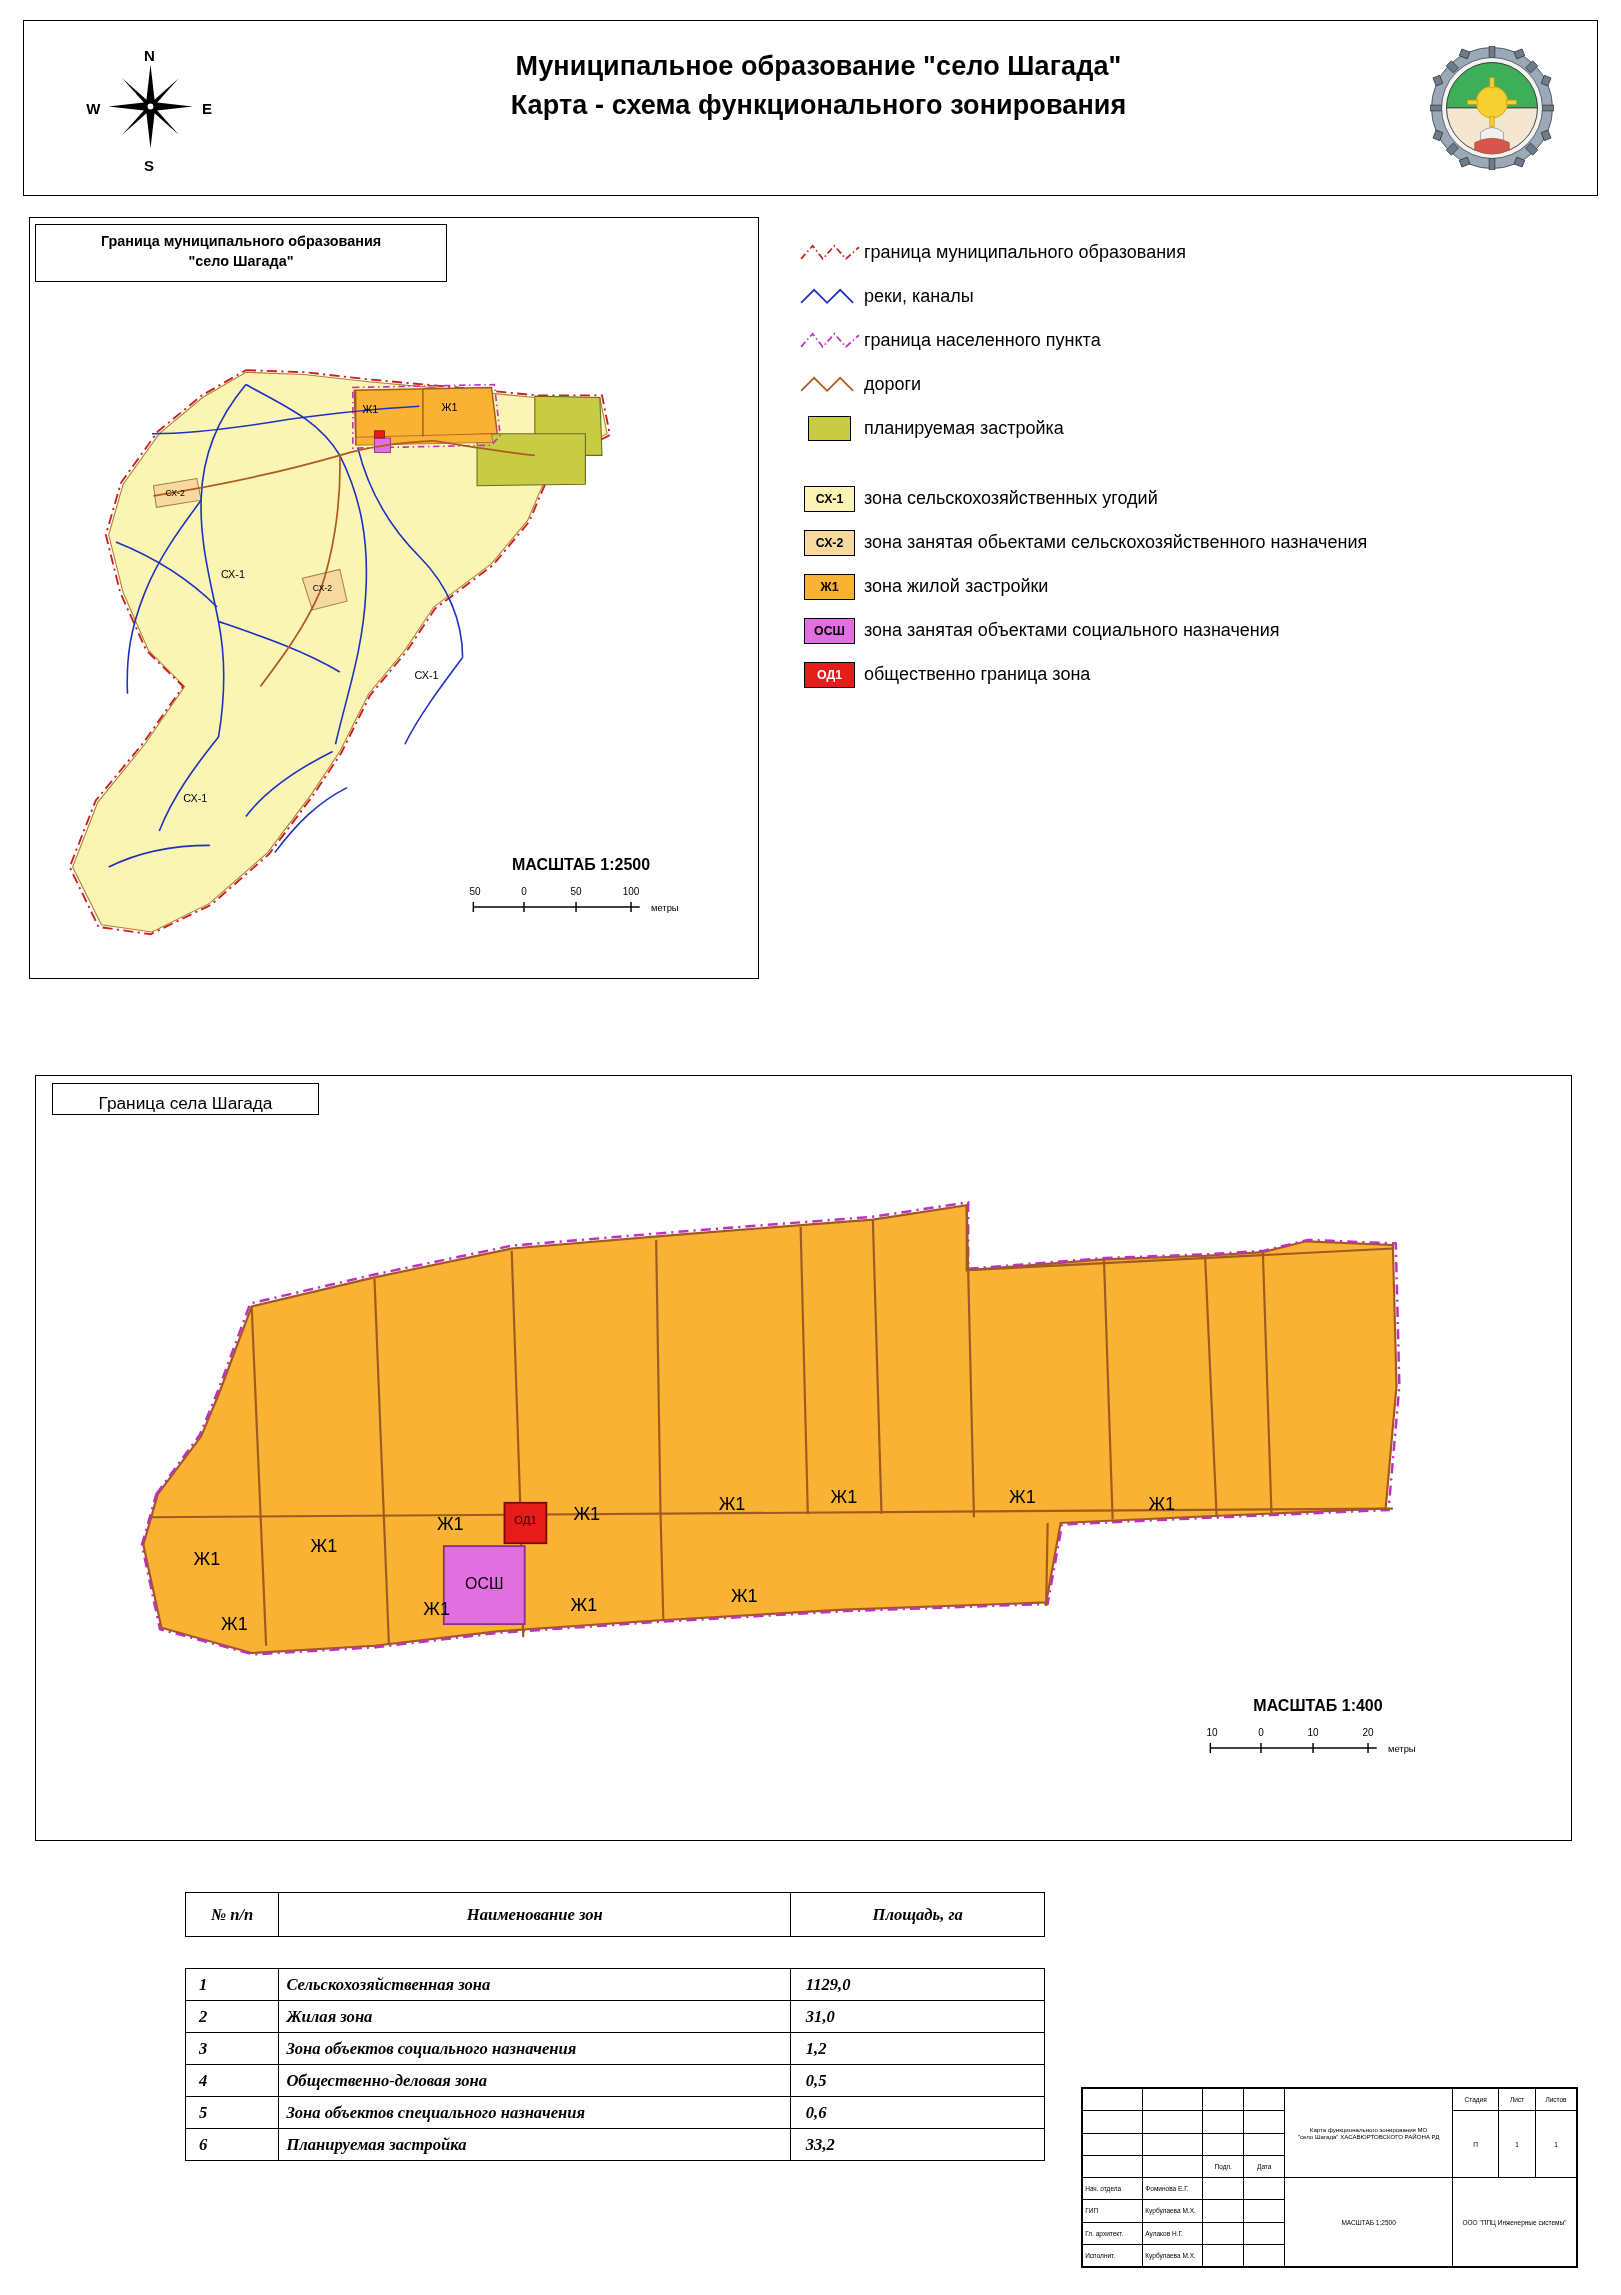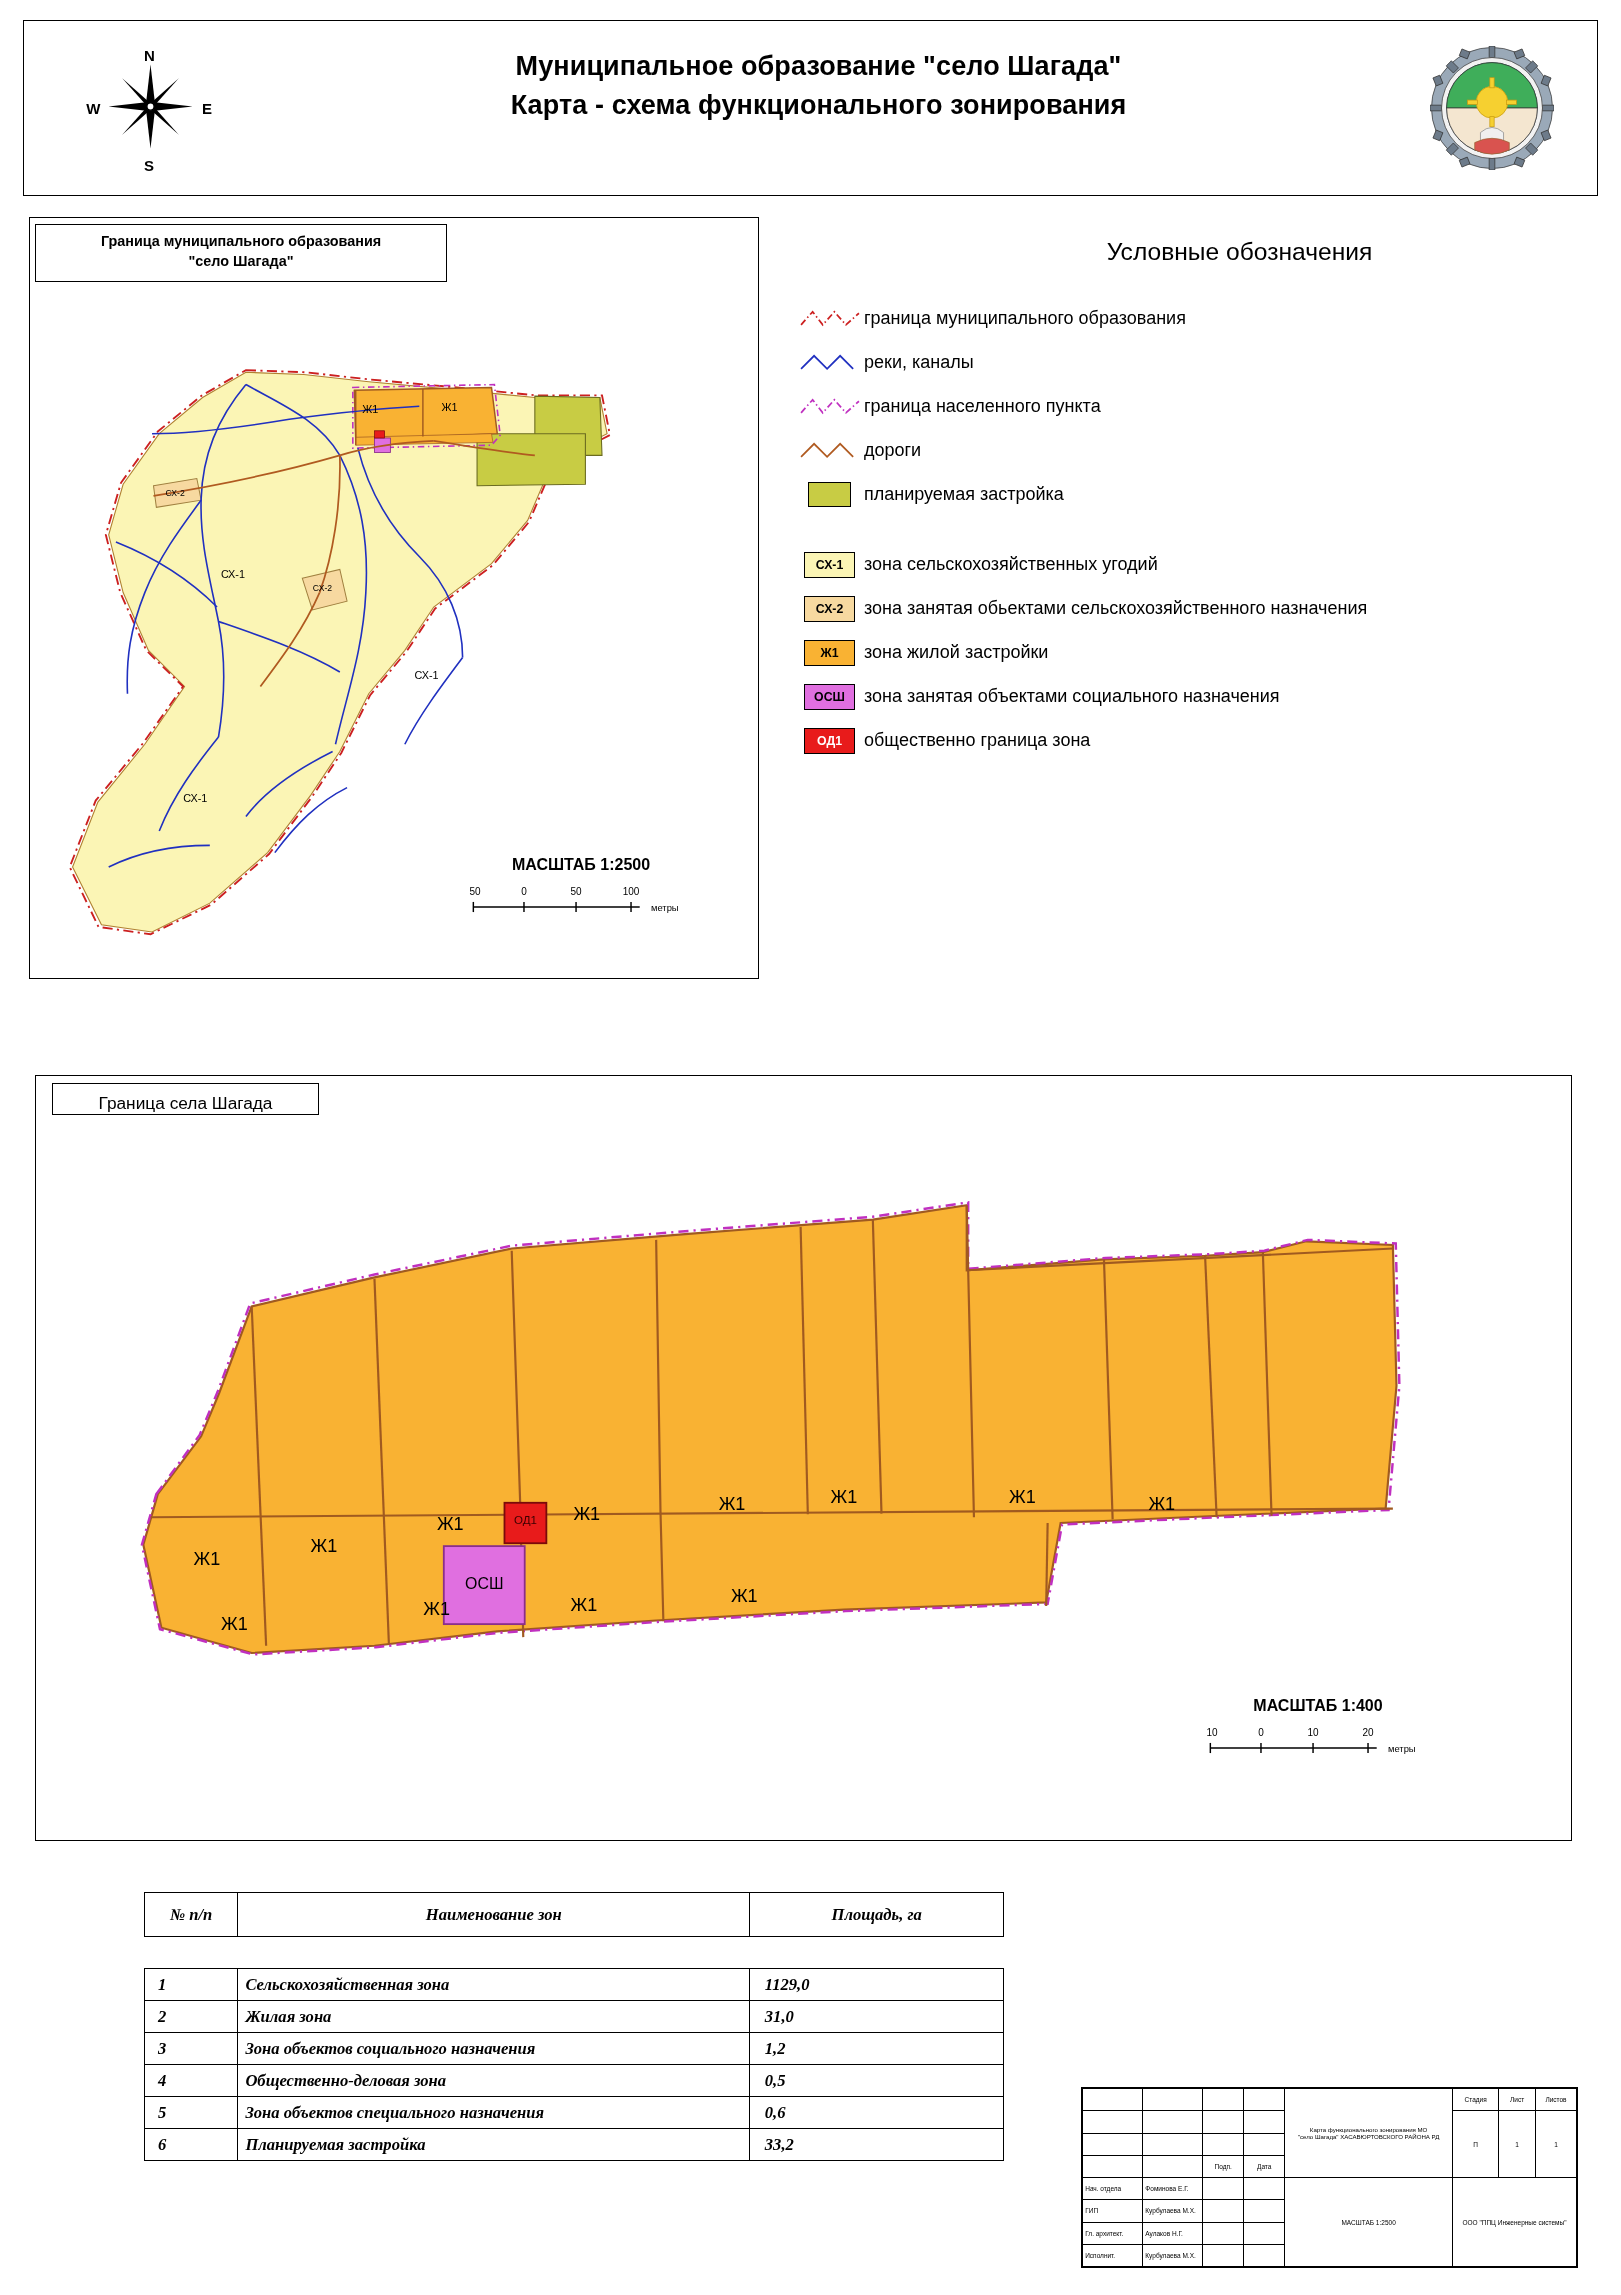--- a/index.html
+++ b/index.html
@@ -49,21 +49,21 @@
 
   
   #map2-panel{left:35px;top:1075px;width:1537px;height:766px;}
   #map2-label{position:absolute;left:52px;top:1083px;width:267px;height:32px;border:1.4px solid #000;background:#fff;box-sizing:border-box;text-align:center;line-height:39px;font-size:17.3px;}
   #map2-svg{position:absolute;left:35px;top:1075px;}
   #scale2{position:absolute;left:1199px;top:1697px;width:238px;text-align:center;}
   #scale2 .lbl{font-size:16px;font-weight:bold;margin-bottom:11.6px;}
 
   
   #ztable{position:absolute;left:144px;top:1892px;width:860px;font-family:"Liberation Serif",serif;}
-  #ztable table{border-collapse:collapse;width:100%;}
+  #ztable table{border-collapse:collapse;width:100%;margin-left:41px;}
   #ztable th,#ztable td{border:1.4px solid #000;font-size:16.6px;font-style:italic;font-weight:bold;padding:5px 7.2px;}
   #ztable thead th{text-align:center;height:33px;}
   #ztable td.num{width:72px;text-align:left;padding-left:13px;}
   #ztable td.nm{text-align:left;}
   #ztable td.area{width:231px;text-align:left;padding-left:14.4px;}
   #ztable tbody tr{height:32px;}
   #ztable .spacer td{border:none;height:7.2px;padding:0;}
 
   
   #stamp{position:absolute;left:1081px;top:2087px;width:497px;height:181px;border:1.4px solid #000;box-sizing:border-box;background:#fff;}
@@ -219,21 +219,20 @@
         <line x1="6" y1="4" x2="6" y2="18" stroke="#000" stroke-width="2"></line>
         <line x1="76" y1="4" x2="76" y2="18" stroke="#000" stroke-width="2"></line>
         <line x1="148" y1="4" x2="148" y2="18" stroke="#000" stroke-width="2"></line>
         <line x1="224" y1="4" x2="224" y2="18" stroke="#000" stroke-width="2"></line>
       </svg>
       <span class="bar-units" style="left:189px;top:16px">метры</span>
     </div>
   </div>
 
   <div id="legend">
-    <div id="legend-title">Условные обозначения</div>
 
     <div class="leg-row">
       <div class="leg-sym">
         <svg width="64" height="24.6" viewBox="0 0 88 34">
             <polyline points="4,26 20,8 34,26 50,8 66,26 84,10" fill="none" stroke="#cc2020" stroke-width="2.4" stroke-dasharray="9 4 2 4"></polyline>
           </svg>
       </div>
       <div class="leg-txt">граница муниципального образования</div>
     </div>
 

